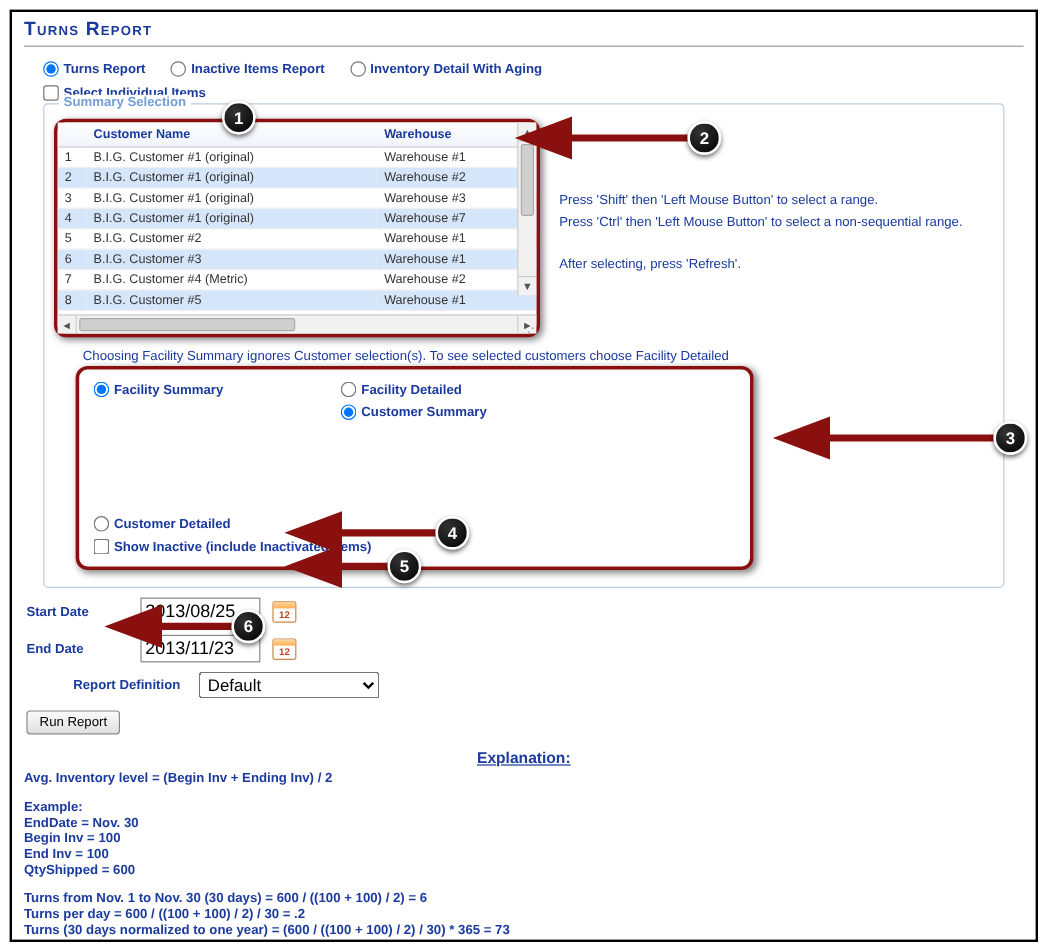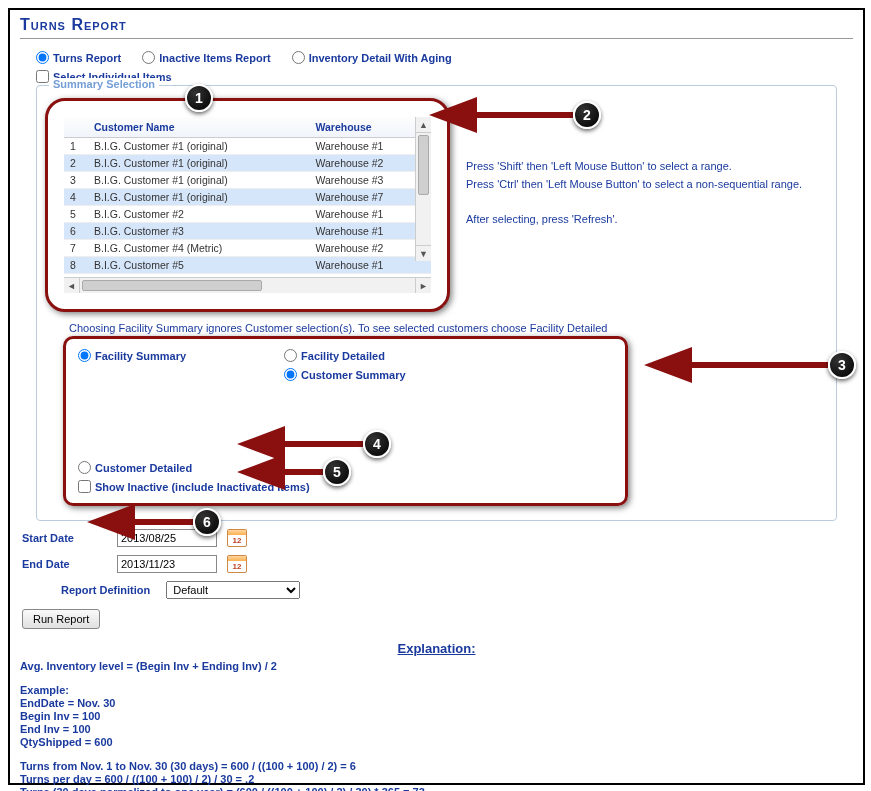--- a/index.html
+++ b/index.html
@@ -53,22 +53,22 @@
   .summary-fieldset {
     border: 1px solid #bcd;
     border-radius: 4px;
     margin: 0 16px 0 16px;
     padding: 12px 8px 8px 8px;
     position: relative;
   }
   .summary-flex { display: flex; gap: 16px; position: relative; }
   .grid-wrap {
     border: 3px solid #8a1010;
-    border-radius: 20px;
-    padding: 16px;
+    border-radius: 10px;
+    padding: 0;
     box-shadow: 2px 2px 6px rgba(0,0,0,0.5);
     background: #fff;
     width: 405px;
     position: relative;
   }
   .grid {
     width: 100%;
     font-size: 10.5px;
     border-collapse: collapse;
     background: #fff;
@@ -123,22 +123,22 @@
     box-shadow: 2px 2px 6px rgba(0,0,0,0.5);
     padding: 10px 12px;
     margin: 2px 200px 6px 18px;
   }
   .radio-group { display: flex; gap: 80px; margin-bottom: 6px; flex-wrap: wrap; }
   .radio-group .col { display: flex; flex-direction: column; gap: 6px; }
   .show-inactive { margin-top: 6px; font-weight: bold; color: #1a3a9e; display: flex; align-items: center; gap: 4px;}
   .date-row, .def-row { margin: 8px 0 0 2px; display: flex; align-items: center; gap: 10px; }
   .date-label { width: 85px; font-weight: bold; color: #1a3a9e; }
   .def-label { font-weight: bold; color: #1a3a9e; margin-right: 6px; padding-left: 39px; }
-  input.date { width: 100px; font-family: inherit; font-size: 11px; padding: 2px 3px; border: 1px solid #888; }
-  select { font-family: inherit; font-size: 11px; padding: 1px 2px; width: 134px; }
+  input.date { width: 100px; font-family: inherit; font-size: 15px; padding: 2px 3px; border: 1px solid #888; }
+  select { font-family: inherit; font-size: 14px; padding: 1px 2px; width: 150px; }
   .cal-icon {
     width: 20px; height: 18px; display: inline-block;
     background: linear-gradient(#fff,#fff);
     border: 1px solid #cc8844;
     border-radius: 2px;
     position: relative;
     text-align: center;
   }
   .cal-icon::before { content: ""; position: absolute; top: 0; left: 0; right: 0; height: 5px; background: linear-gradient(#ffd7a0,#ffb050); }
   .cal-icon::after { content: "12"; font-size: 8px; color: #c04020; position: absolute; top: 6px; left: 0; right: 0; font-weight: bold; }

